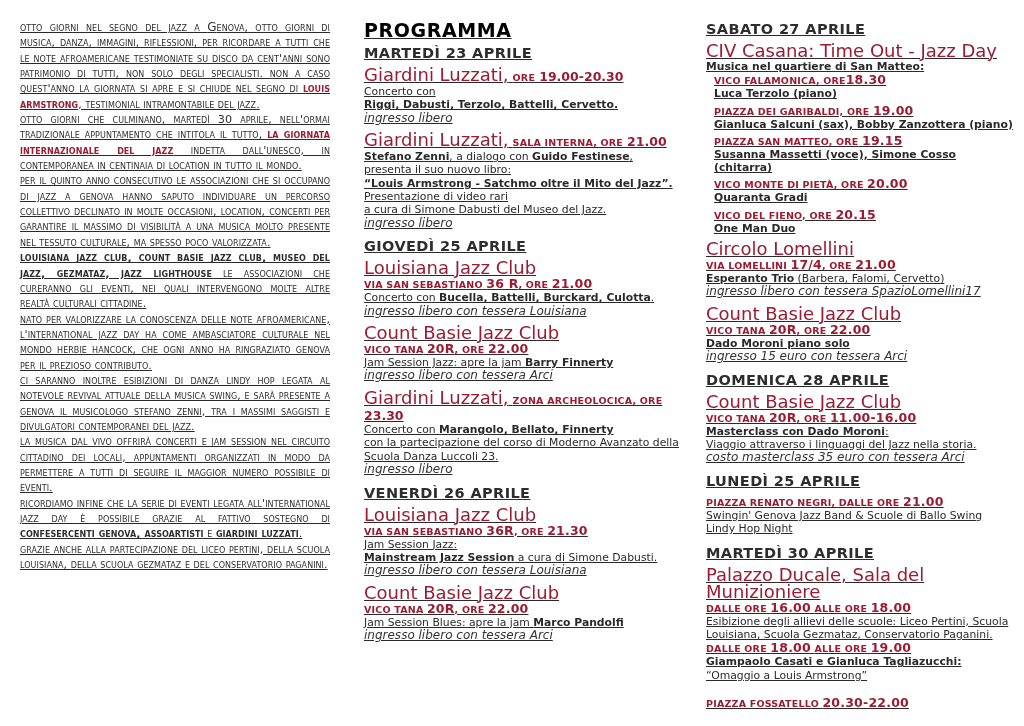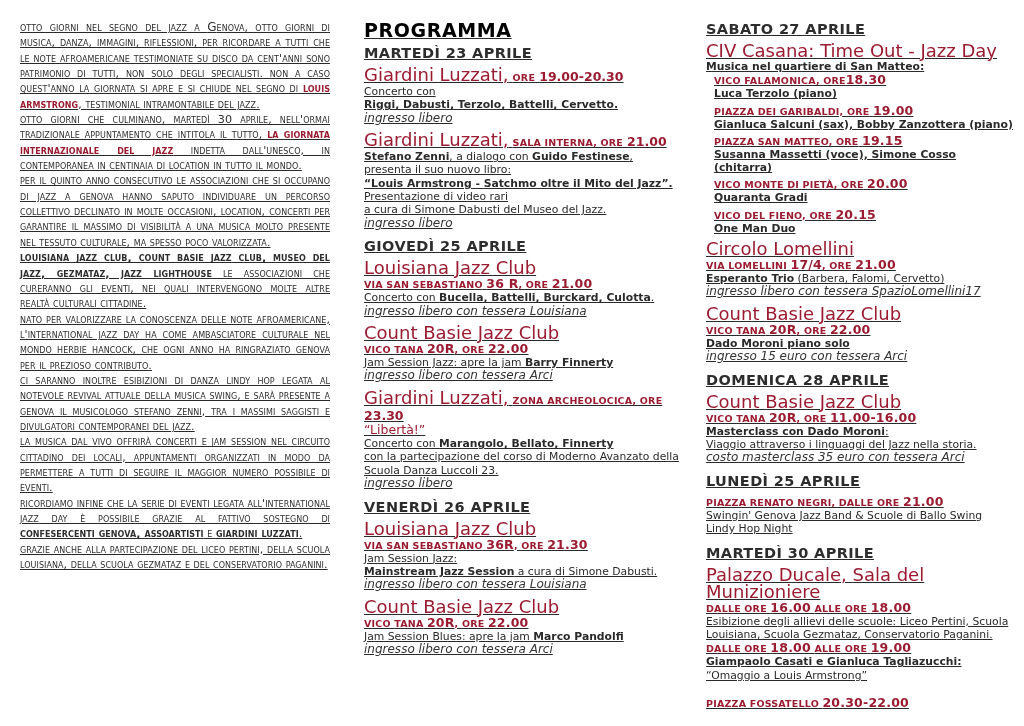--- a/index.html
+++ b/index.html
@@ -122,21 +122,20 @@
     <div class="addr"><span>vico Tana</span> <span class="num">20r</span><span>, ore</span> <span class="num">22.00</span></div>
     <div class="line"><span>Jam Session Jazz: apre la jam </span><b>Barry Finnerty</b></div>
     <div class="note">ingresso libero con tessera Arci</div>
   </div>
   <div class="event">
     <div class="venue">
       <span class="venue-name">Giardini Luzzati,</span>
       <span class="sc">zona archeolocica, ore</span>
       <span class="tnum">23.30</span>
     </div>
-    <div class="quote">“Libertà!”</div>
     <div class="line"><span>Concerto con </span><b>Marangolo, Bellato, Finnerty</b></div>
     <div class="line">con la partecipazione del corso di Moderno Avanzato della</div>
     <div class="line">Scuola Danza Luccoli 23.</div>
     <div class="note">ingresso libero</div>
   </div>
 
   <div class="day-head">VENERDÌ 26 APRILE</div>
   <div class="event">
     <div class="venue"><span class="venue-name">Louisiana Jazz Club</span></div>
     <div class="addr"><span>via San Sebastiano</span> <span class="num">36r</span><span>,  ore</span> <span class="num">21.30</span></div>

